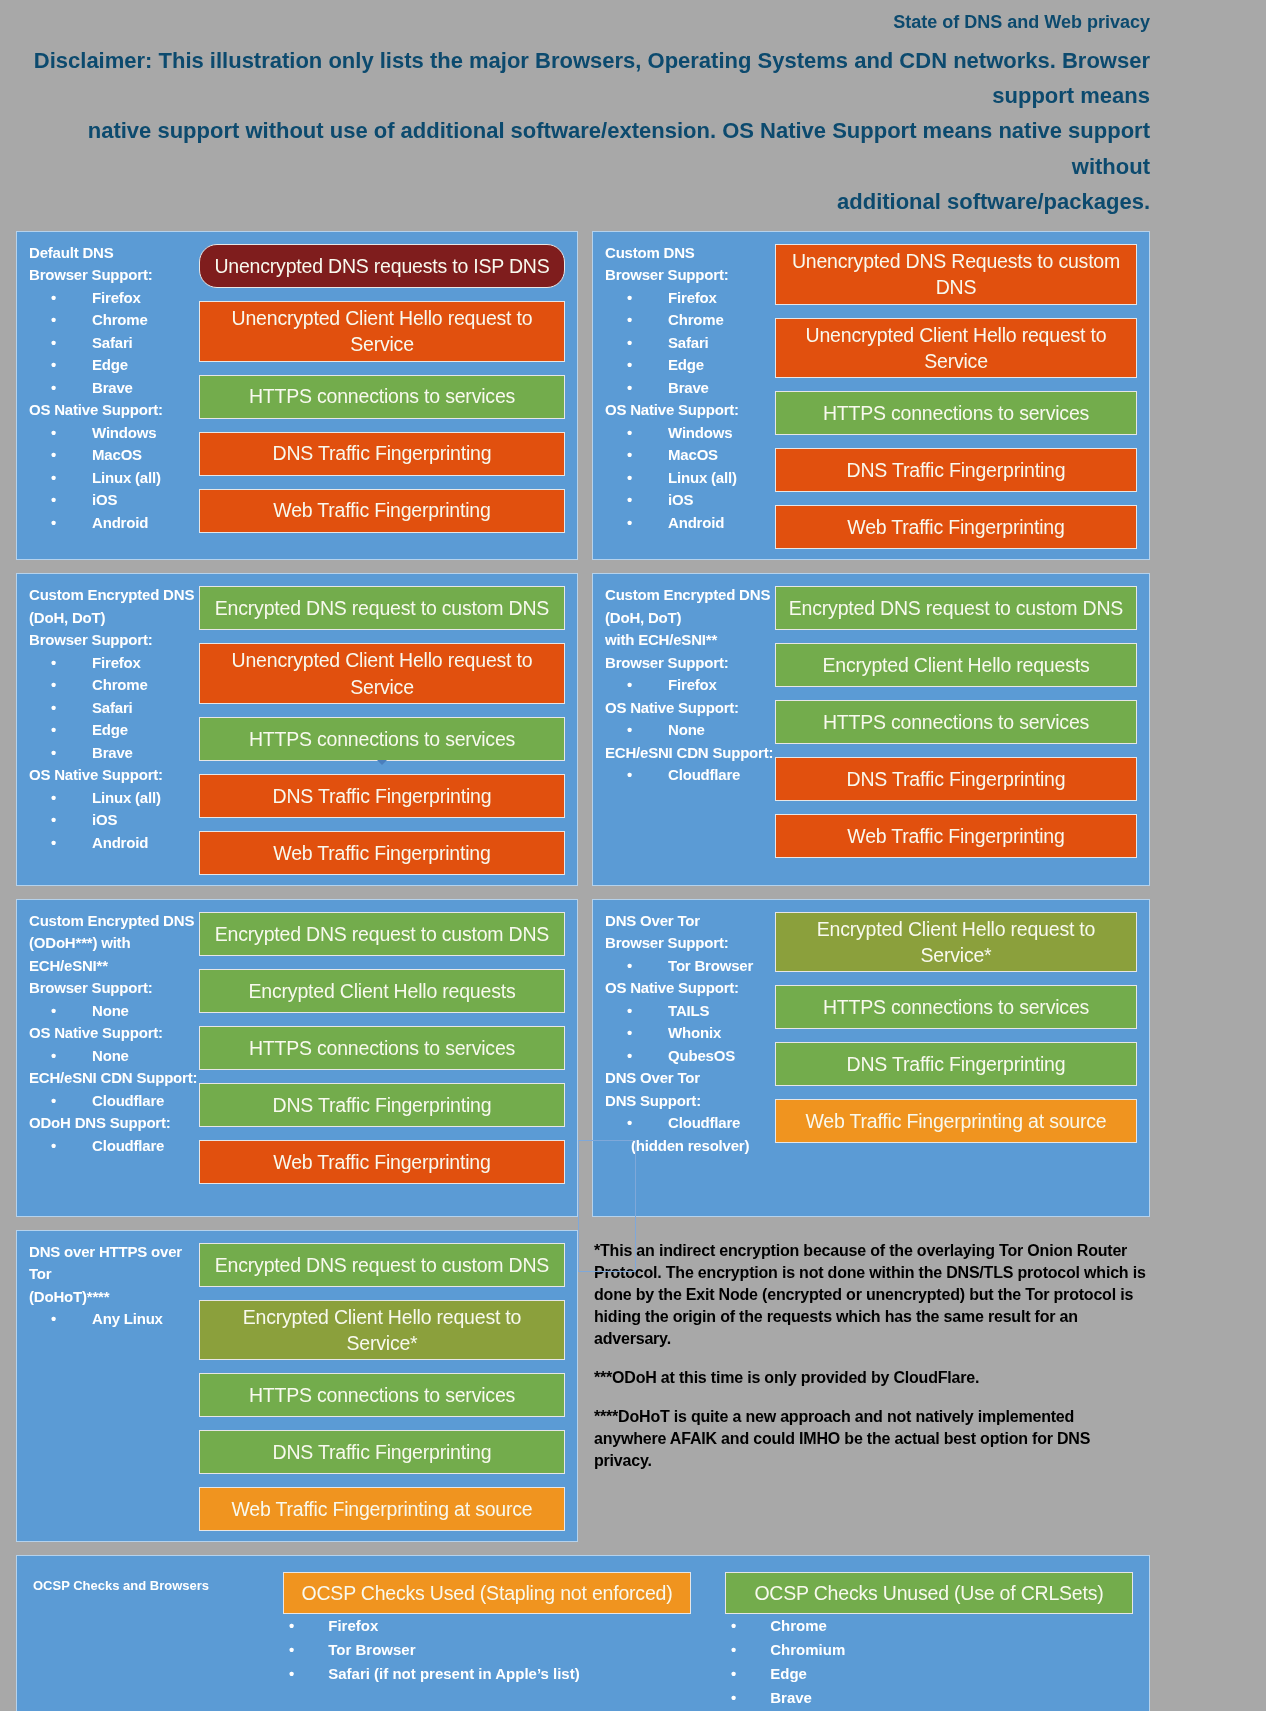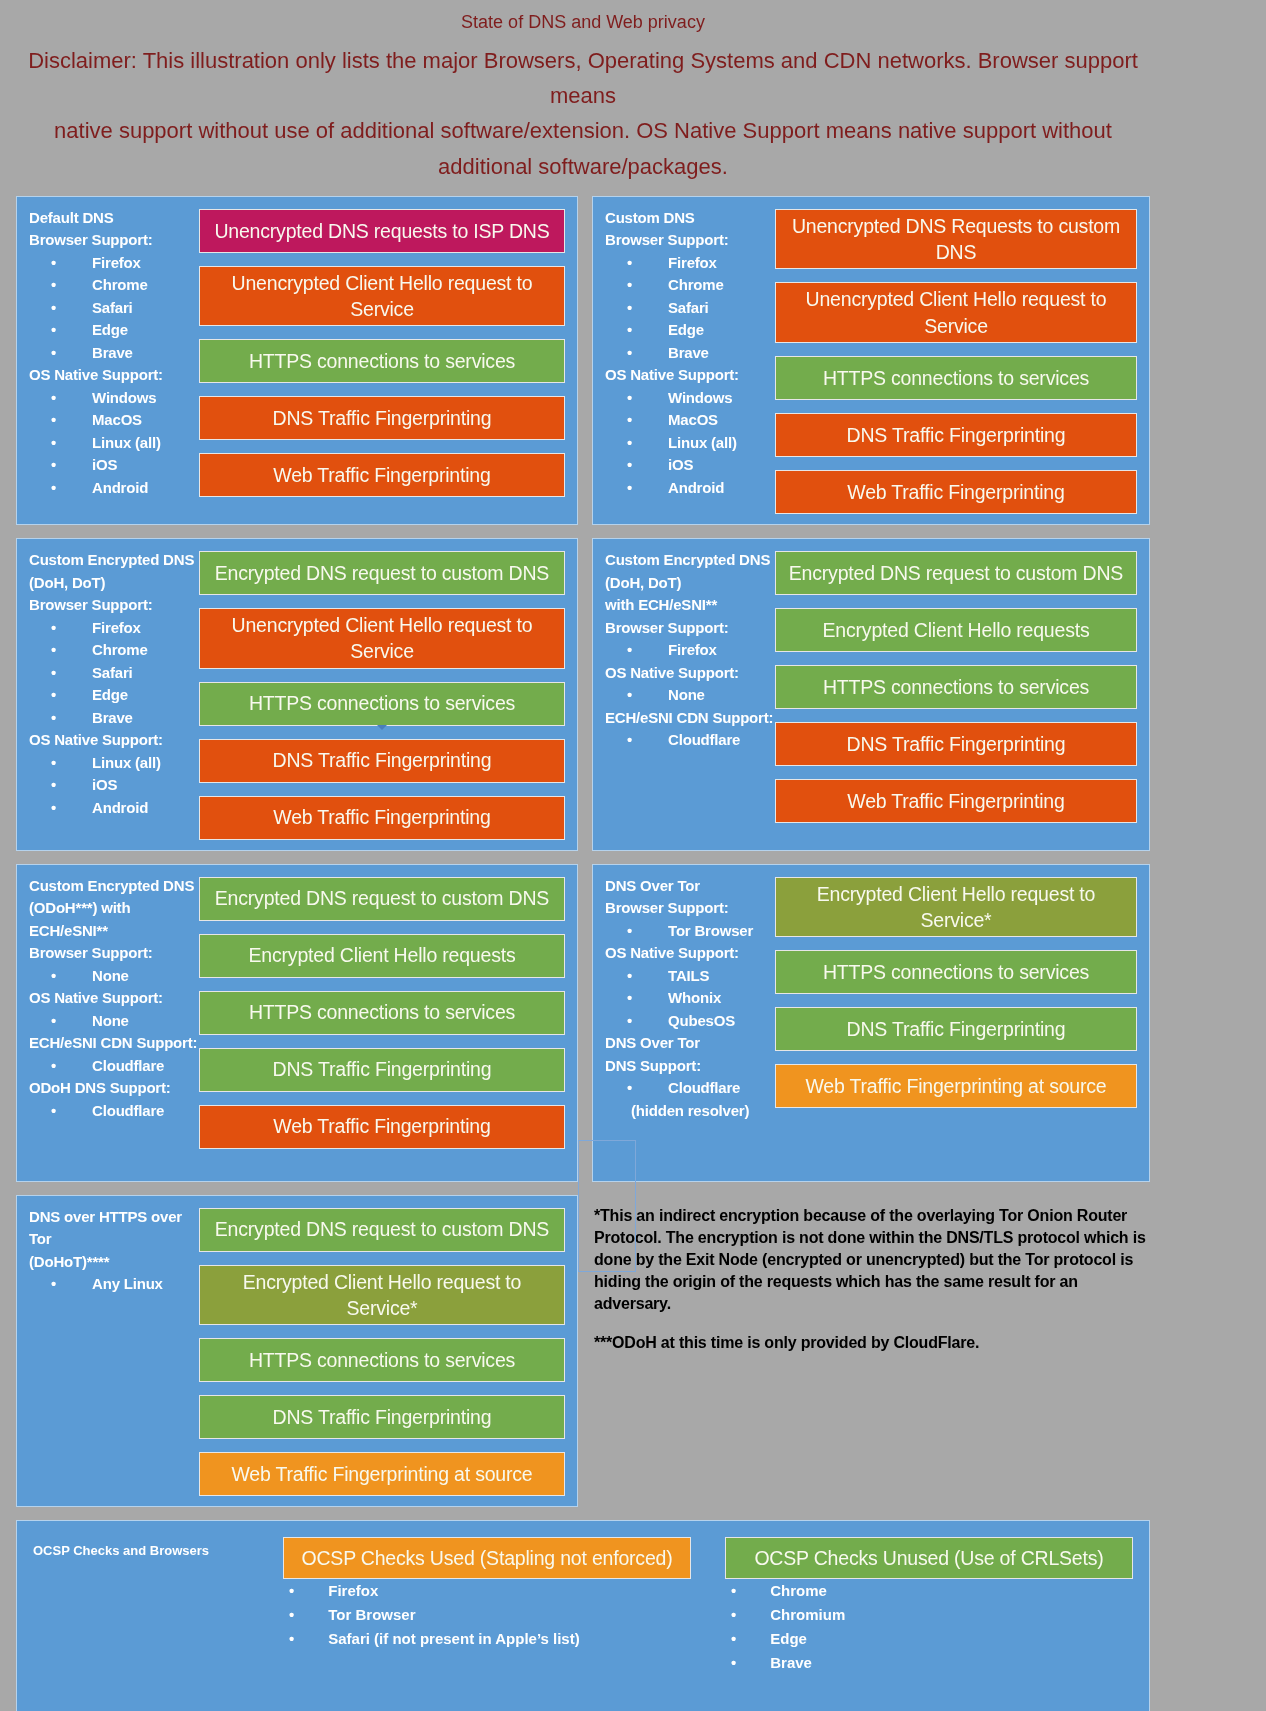--- a/index.html
+++ b/index.html
@@ -8,21 +8,21 @@
     background:#a8a8a8;
     font-family:"Liberation Sans",sans-serif;
   }
   .page{
     position:relative;
     width:1266px;height:1711px;
     box-sizing:border-box;
     padding:10px 116px 0 16px;
     overflow:hidden;
   }
-  .header{text-align:center;color:#7f1d1d;font-weight:normal;margin:2px 0 12px}
+  .header{text-align:right;color:#0c4a6e;font-weight:bold;margin:2px 0 12px}
   .title{font-size:18px;margin:0 0 10px}
   .disc-line{font-size:22px;line-height:1.6}
   .grid{display:grid;grid-template-columns:562px 558px;column-gap:14px;row-gap:13px}
   .panel{
     background:var(--blue,#5b9bd5);
     display:flex;
     padding:10px 12px;box-sizing:border-box;
     border:1px solid rgba(255,255,255,.55);
   }
   .grid > :nth-child(1),.grid > :nth-child(2){min-height:312px}
@@ -116,21 +116,21 @@
           <div class="bullet" data-name="list-item">
             <span class="dot" data-name="bullet-icon">•</span>
             <span data-name="list-item-label">iOS</span>
           </div>
           <div class="bullet" data-name="list-item">
             <span class="dot" data-name="bullet-icon">•</span>
             <span data-name="list-item-label">Android</span>
           </div>
         </div>
         <div class="bars" data-name="panel-bars">
-          <div class="bar" data-name="status-bar" style="background: #be185d;">Unencrypted DNS requests to ISP DNS</div>
+          <div class="bar" data-name="status-bar" style="background: #7f1d1d; border-radius: 18px;">Unencrypted DNS requests to ISP DNS</div>
           <div class="bar" data-name="status-bar" style="background: rgb(225, 80, 14);">Unencrypted Client Hello request to Service</div>
           <div class="bar" data-name="status-bar" style="background: rgb(115, 172, 76);">HTTPS connections to services</div>
           <div class="bar" data-name="status-bar" style="background: rgb(225, 80, 14);">DNS Traffic Fingerprinting</div>
           <div class="bar" data-name="status-bar" style="background: rgb(225, 80, 14);">Web Traffic Fingerprinting</div>
         </div>
       </section>
       <section class="panel" data-name="panel-custom-dns">
         <div class="info" data-name="panel-info">
           <div class="info-h" data-name="panel-heading">Custom DNS</div>
           <div class="info-h" data-name="panel-heading">Browser Support:</div>
@@ -343,20 +343,21 @@
           <div class="bar" data-name="status-bar" style="background: rgb(115, 172, 76);">Encrypted DNS request to custom DNS</div>
           <div class="bar" data-name="status-bar" style="background: rgb(139, 160, 60);">Encrypted Client Hello request to Service*</div>
           <div class="bar" data-name="status-bar" style="background: rgb(115, 172, 76);">HTTPS connections to services</div>
           <div class="bar" data-name="status-bar" style="background: rgb(115, 172, 76);">DNS Traffic Fingerprinting</div>
           <div class="bar" data-name="status-bar" style="background: rgb(240, 148, 31);">Web Traffic Fingerprinting at source</div>
         </div>
       </section>
       <div class="footnotes" data-name="footnotes">
         <p data-name="footnote">*This an indirect encryption because of the overlaying Tor Onion Router Protocol. The encryption is not done within the DNS/TLS protocol which is done by the Exit Node (encrypted or unencrypted) but the Tor protocol is hiding the origin of the requests which has the same result for an adversary.</p>
         <p data-name="footnote">***ODoH at this time is only provided by CloudFlare.</p>
+        <p data-name="footnote">****DoHoT is quite a new approach and not natively implemented anywhere AFAIK and could IMHO be the actual best option for DNS privacy.</p>
       </div>
       <section class="panel ocsp" data-name="panel-ocsp-checks">
         <div class="ocsp-label" data-name="panel-heading">OCSP Checks and Browsers</div>
         <div class="ocsp-groups" data-name="ocsp-groups">
           <div class="ocsp-group" data-name="ocsp-group">
             <div class="bar" data-name="status-bar" style="background: rgb(240, 148, 31);">OCSP Checks Used (Stapling not enforced)</div>
             <div class="ocsp-items" data-name="ocsp-items">
               <div class="bullet" data-name="list-item">
                 <span class="dot" data-name="bullet-icon">•</span>
                 <span data-name="list-item-label">Firefox</span>

